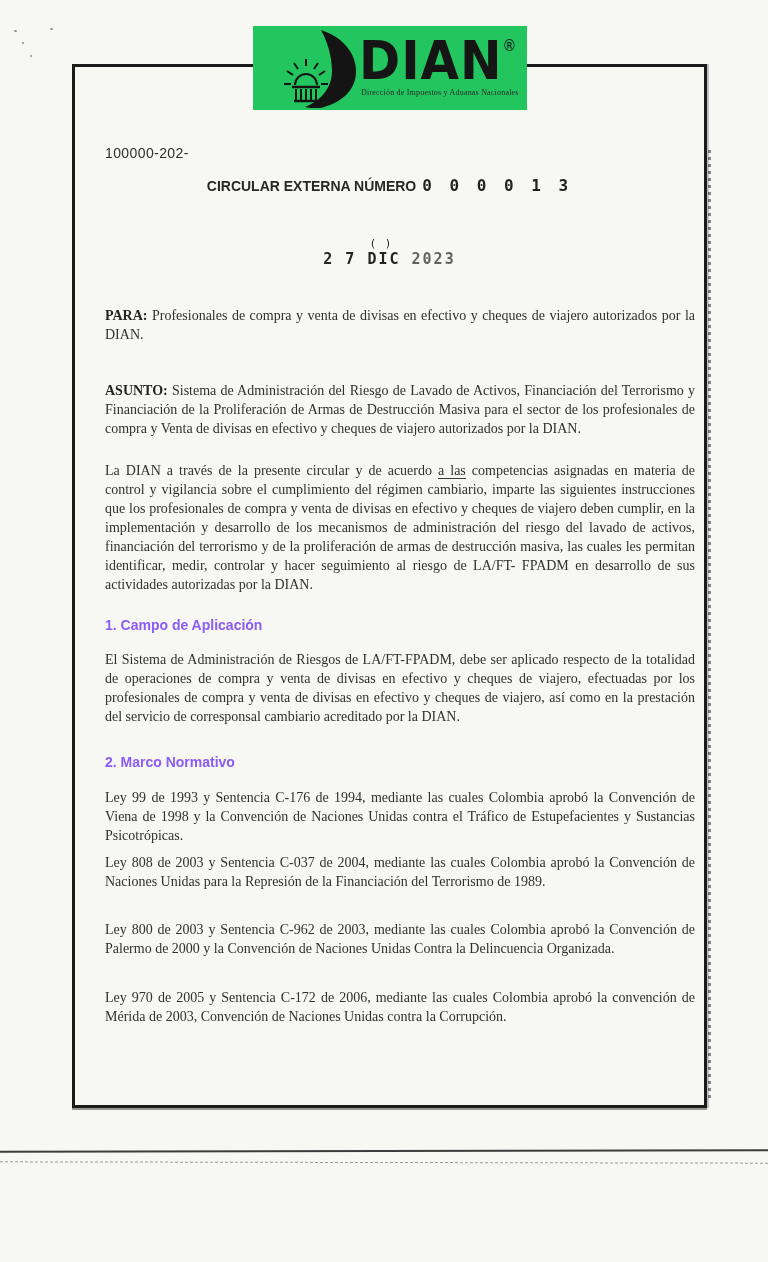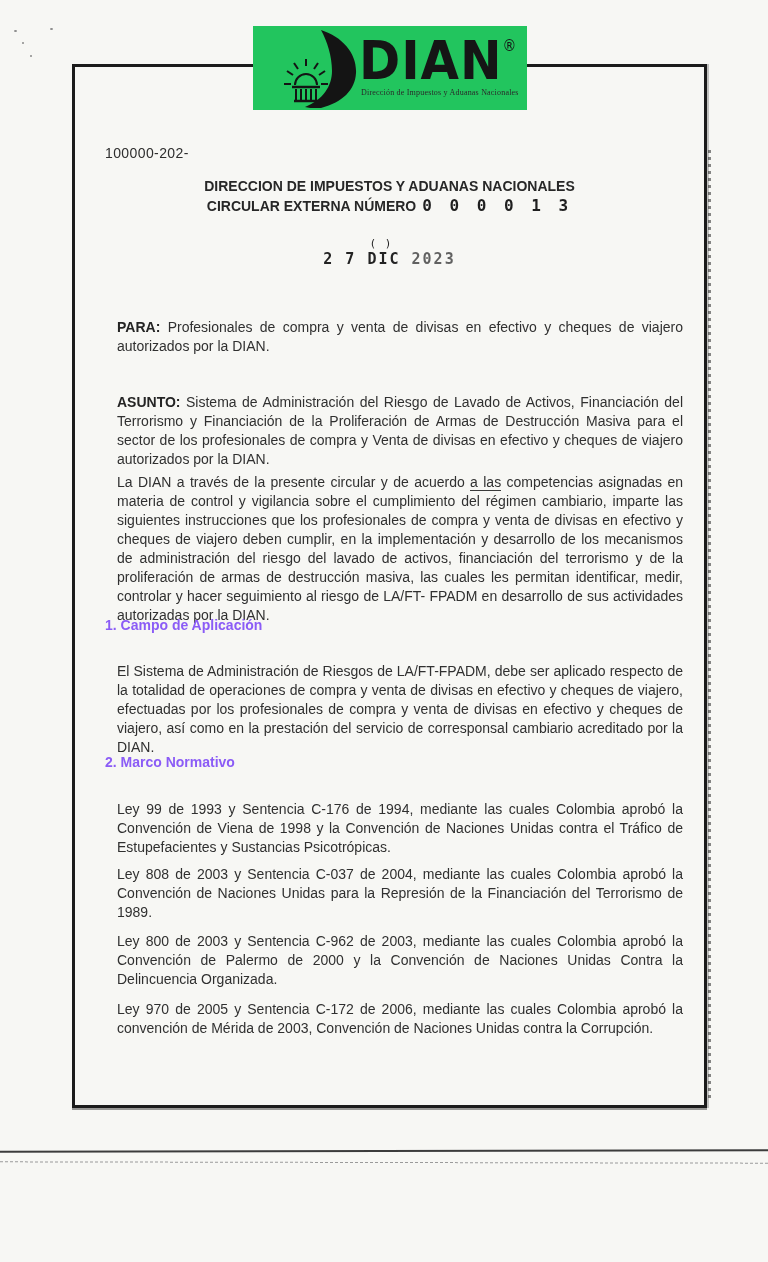--- a/index.html
+++ b/index.html
@@ -55,21 +55,21 @@
   }
   .date-stamp .month{position:relative;}
   .date-stamp .parens{
     position:absolute;left:2px;top:-13px;font-size:11px;letter-spacing:1px;font-weight:normal;
   }
   .date-stamp .year{opacity:.7;}
   .body-block{
     position:absolute;left:105px;width:590px;
     font-size:14px;line-height:19px;text-align:justify;color:#303030;
   }
-  .body-block p{margin:12px;}
+  .body-block p{margin:0;font-family:Liberation Serif, serif;}
   b.lbl{color:#242424;}
   .h-bold{font-weight:bold;color:#8b5cf6;font-size:14px;}
   .u{border-bottom:1.5px solid #3a3a3a;}
   
   .scan-line-1{
     position:absolute;left:0;top:1150px;width:768px;height:2px;background:#3c3c3c;
     transform:rotate(-.12deg);
   }
   .scan-line-2{
     position:absolute;left:0;top:1162px;width:768px;height:0;
@@ -111,21 +111,20 @@
   <svg class="swoosh-icon" viewBox="0 0 56 78">
     <path fill="#141414" d="M16,0 C38,7 52,24 51,43 C50,60 38,72 16,78 C12,78.8 6,78.5 0,77 C18,70 27,56 27,41 C27,26 22,11 16,0 Z"></path>
   </svg>
   <div class="brand"><span>DIAN</span><sup>®</sup></div>
   <div class="tagline">Dirección de Impuestos y Aduanas Nacionales</div>
 </div>
 
 <div class="ref-number">100000-202-</div>
 
 <div class="doc-header">
-  <div>DIRECCION DE IMPUESTOS Y ADUANAS NACIONALES</div>
   <div>
     <span>CIRCULAR EXTERNA NÚMERO</span><span class="stamp-number">0 0 0 0 1 3</span>
   </div>
 </div>
 
 <div class="date-stamp">
   <span>2 7</span>
   <span class="month"><span class="parens">( )</span><span>DIC</span></span>
   <span class="year">2023</span>
 </div>

